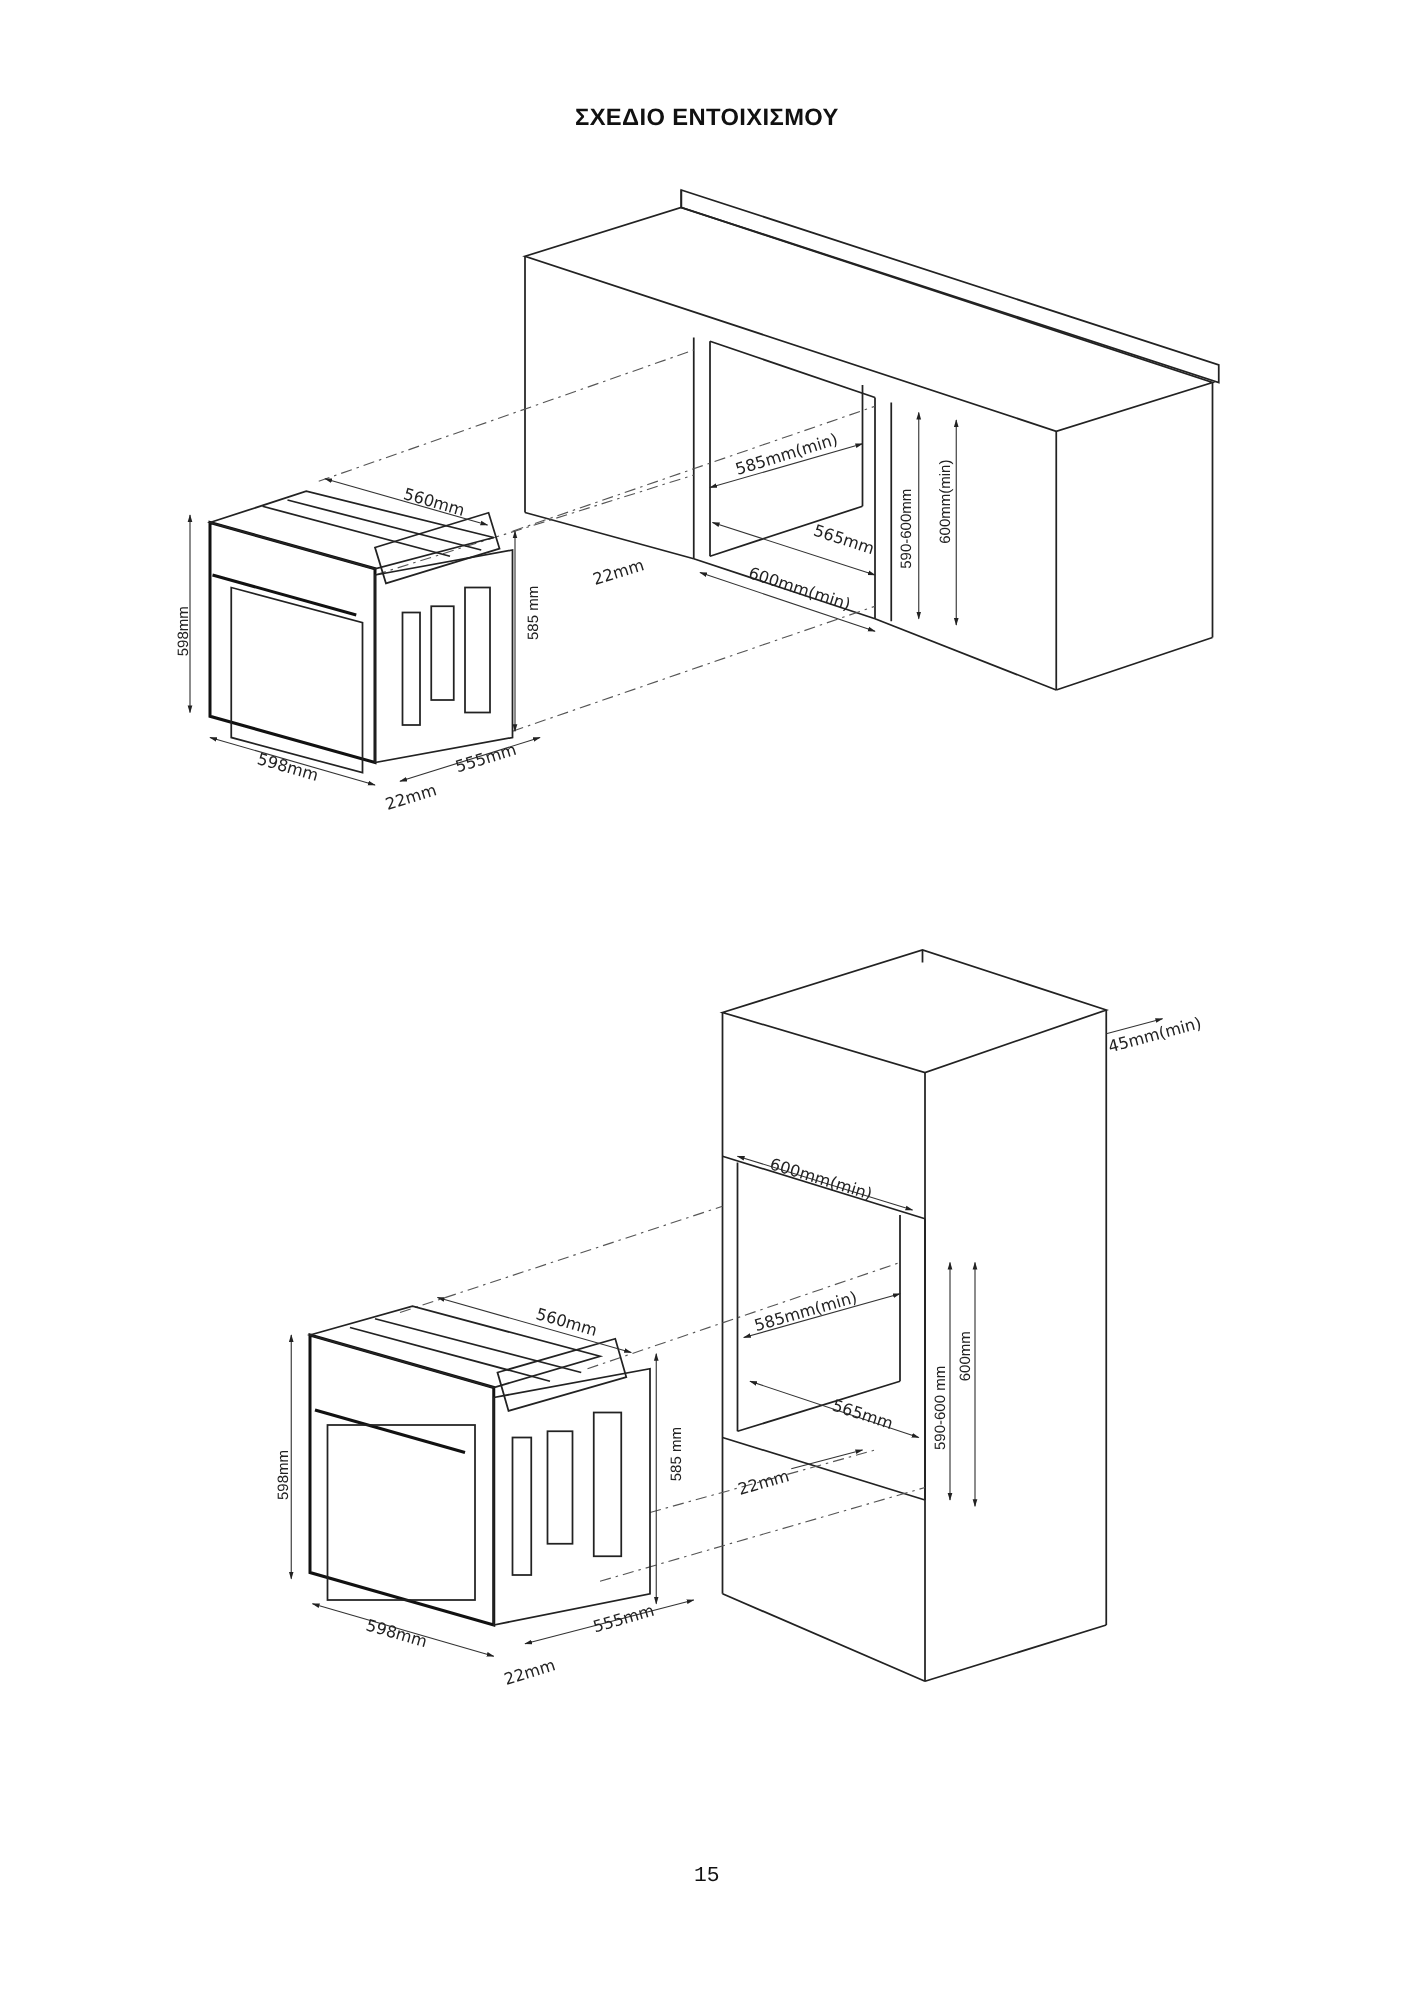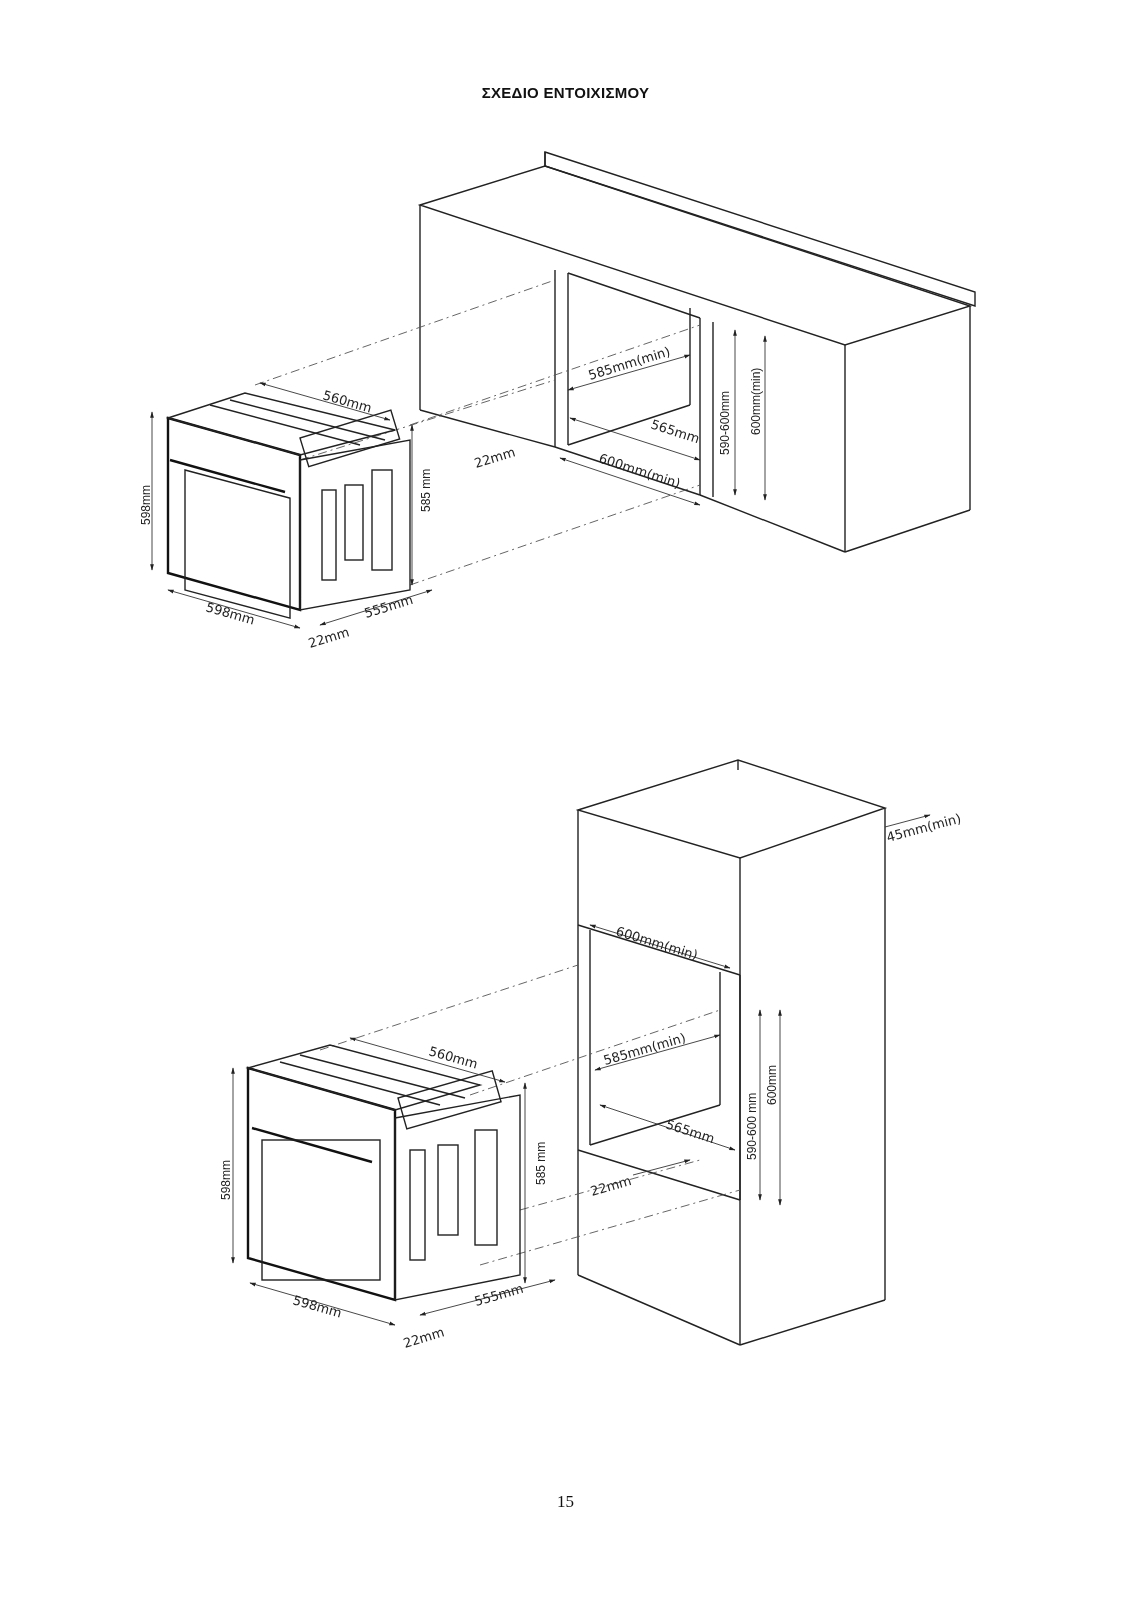--- a/index.html
+++ b/index.html
@@ -1,18 +1,18 @@
 <!DOCTYPE html>
 <html><head>
 <meta charset="utf-8">
 <style>
   html, body { margin:0; padding:0; background:#ffffff; }
   body { width:1131px; height:1600px; position:relative; overflow:hidden; font-family:"Liberation Sans", sans-serif; }
-  .title { position:absolute; left:0; width:1131px; top:84px; text-align:center; font-weight:bold; font-size:15px; color:#111; letter-spacing:0.3px; }
-  .pagenum { position:absolute; left:0; width:1131px; top:1492px; text-align:center; font-family:Liberation Serif, serif; font-size:17px; color:#111; }
+  .title { position:absolute; left:0; width:1131px; top:84px; text-align:center; font-weight:bold; font-size:19px; color:#111; letter-spacing:0.3px; }
+  .pagenum { position:absolute; left:0; width:1131px; top:1492px; text-align:center; font-family:Liberation Mono, monospace; font-size:17px; color:#111; }
   svg { position:absolute; left:0; top:0; }
   .ln { stroke:#222; stroke-width:1.4; fill:none; }
   .thk { stroke:#111; stroke-width:2.4; fill:none; }
   .dash { stroke:#555; stroke-width:0.9; fill:none; stroke-dasharray:9 4 2 4; }
   .dim { stroke:#333; stroke-width:0.9; fill:none; }
   .lbl { font-family:"DejaVu Sans", sans-serif; font-size:13px; fill:#222; }
   .lblc { font-family:"Liberation Sans", sans-serif; font-size:12px; fill:#222; }
 </style>
 </head>
 <body>

